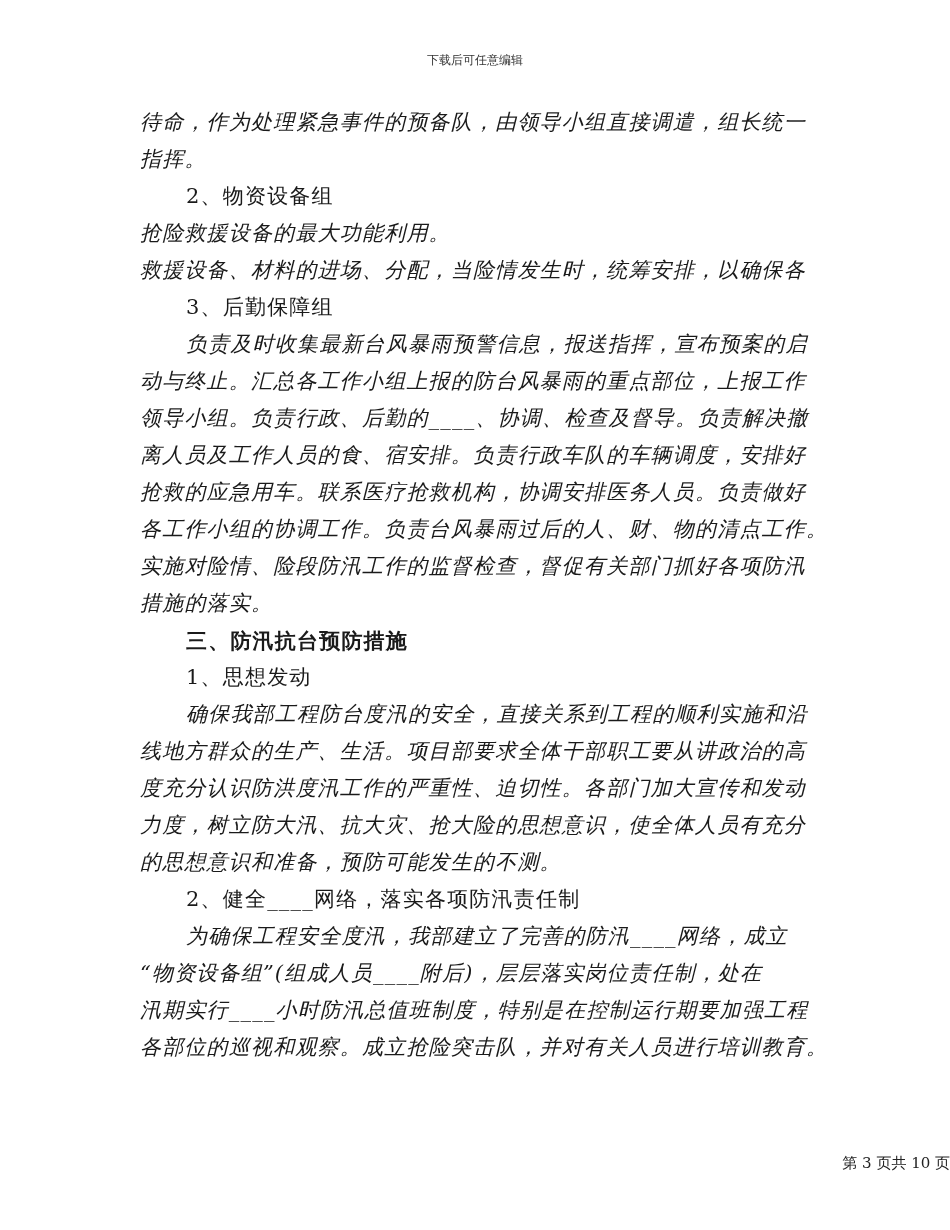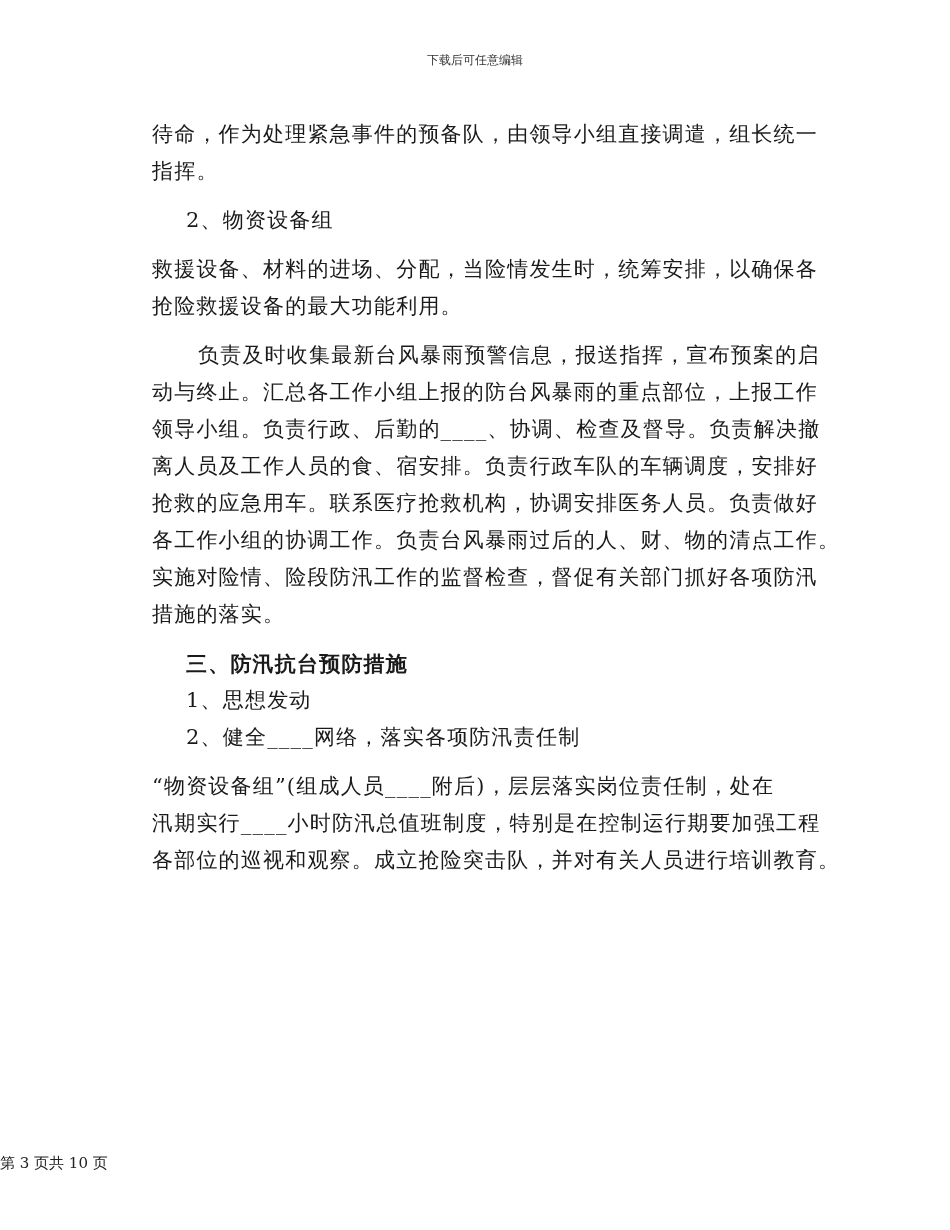--- a/index.html
+++ b/index.html
@@ -33,69 +33,78 @@
     }
     .line {
       font-size: 21px;
       line-height: 37px;
       height: 37px;
       white-space: nowrap;
       letter-spacing: 1.2px;
     }
     .indent { padding-left: 46px; }
     .heading-bold { font-weight: bold; }
-    .para { margin: 12px; }
+    .para { margin: 0; font-style: italic; }
     .footer {
       position: absolute;
       top: 1154px;
       left: 0;
       width: 950px;
-      text-align: left;
+      text-align: right;
       font-size: 15px;
       color: #222;
     }
   </style>
 </head>
 <body>
 
 <div class="header">下载后可任意编辑</div>
 
 <div class="content">
 
   <div class="para">
     <div class="line">待命，作为处理紧急事件的预备队，由领导小组直接调遣，组长统一</div>
     <div class="line">指挥。</div>
   </div>
 
   <div class="line indent">2、物资设备组</div>
 
   <div class="para">
+    <div class="line">抢险救援设备的最大功能利用。</div>
     <div class="line">救援设备、材料的进场、分配，当险情发生时，统筹安排，以确保各</div>
-    <div class="line">抢险救援设备的最大功能利用。</div>
   </div>
 
+  <div class="line indent">3、后勤保障组</div>
 
   <div class="para">
     <div class="line indent">负责及时收集最新台风暴雨预警信息，报送指挥，宣布预案的启</div>
     <div class="line">动与终止。汇总各工作小组上报的防台风暴雨的重点部位，上报工作</div>
     <div class="line">领导小组。负责行政、后勤的____、协调、检查及督导。负责解决撤</div>
     <div class="line">离人员及工作人员的食、宿安排。负责行政车队的车辆调度，安排好</div>
     <div class="line">抢救的应急用车。联系医疗抢救机构，协调安排医务人员。负责做好</div>
     <div class="line">各工作小组的协调工作。负责台风暴雨过后的人、财、物的清点工作。</div>
     <div class="line">实施对险情、险段防汛工作的监督检查，督促有关部门抓好各项防汛</div>
     <div class="line">措施的落实。</div>
   </div>
 
   <div class="line indent heading-bold">三、防汛抗台预防措施</div>
 
   <div class="line indent">1、思想发动</div>
 
+  <div class="para">
+    <div class="line indent">确保我部工程防台度汛的安全，直接关系到工程的顺利实施和沿</div>
+    <div class="line">线地方群众的生产、生活。项目部要求全体干部职工要从讲政治的高</div>
+    <div class="line">度充分认识防洪度汛工作的严重性、迫切性。各部门加大宣传和发动</div>
+    <div class="line">力度，树立防大汛、抗大灾、抢大险的思想意识，使全体人员有充分</div>
+    <div class="line">的思想意识和准备，预防可能发生的不测。</div>
+  </div>
 
   <div class="line indent">2、健全____网络，落实各项防汛责任制</div>
 
   <div class="para">
+    <div class="line indent">为确保工程安全度汛，我部建立了完善的防汛____网络，成立</div>
     <div class="line">“物资设备组”(组成人员____附后)，层层落实岗位责任制，处在</div>
     <div class="line">汛期实行____小时防汛总值班制度，特别是在控制运行期要加强工程</div>
     <div class="line">各部位的巡视和观察。成立抢险突击队，并对有关人员进行培训教育。</div>
   </div>
 </div>
 
 <div class="footer">第 3 页共 10 页</div>
 
 </body></html>

